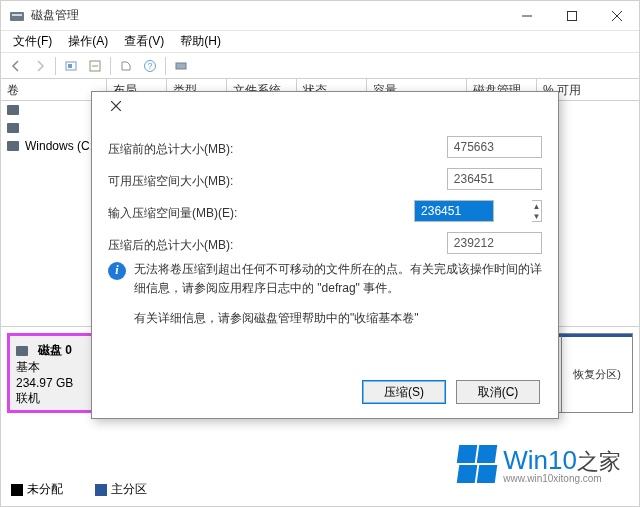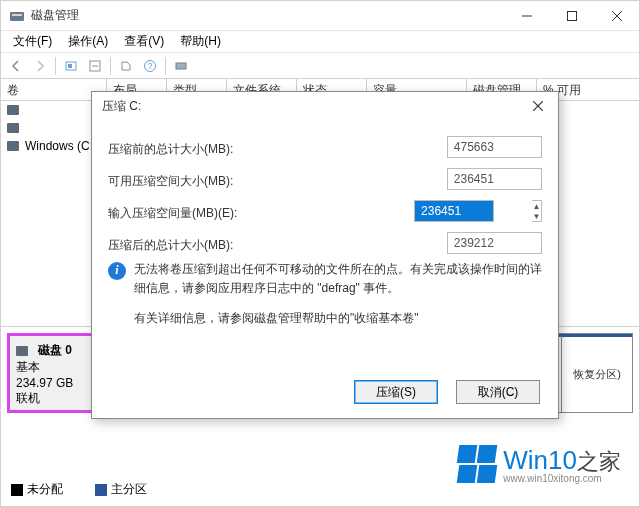--- a/index.html
+++ b/index.html
@@ -50,21 +50,21 @@
   .drow { display:flex; align-items:flex-end; height:32px;gap:38px; }
   .drow .lbl { width:200px; color:#333; }
   .drow .val { width:108px; border:1px solid #bbb; height:22px; padding:2px 6px; color:#555; background:#fff; display:flex; align-items:center; }
   .drow .val.sel { background:#0a7bd6; color:#fff; }
   .drow .spin { display:flex; flex-direction:column; width:14px; border:1px solid #bbb; border-left:none; height:22px;}
   .drow .spin div { flex:1; display:flex; align-items:center; justify-content:center; font-size:8px; color:#555;}
   .info { display:flex; gap:8px; padding:6px 0; color:#333; line-height:1.6; }
   .info .iicon { width:18px; height:18px; flex:0 0 18px; border-radius:50%; background:#2079d6; color:#fff; display:flex; align-items:center; justify-content:center; font-weight:bold; font-style:italic; font-family:Georgia,serif; margin-top:2px;}
   .helpref { padding:6px 0 12px 26px; color:#333; }
   .dbtns { position:absolute; right:18px; bottom:14px; display:flex; gap:10px; }
-  .btn { width:84px; height:24px; border:1px solid #888; background:#efefef; display:flex; align-items:center; justify-content:center;margin-left:8px; }
+  .btn { width:84px; height:24px; border:1px solid #888; background:#efefef; display:flex; align-items:center; justify-content:center; }
   .btn.default { border:1px solid #0a7bd6; box-shadow:0 0 0 1px #7ab7ea inset; }
   svg { display:block; }
 </style>
 </head>
 <body>
 
 <div class="window">
 
   <div class="titlebar">
     <span class="app-icon">
@@ -202,21 +202,20 @@
       <span></span><span></span><br><span></span><span></span>
     </div>
     <div>
       <div><span class="txt">Win10</span><span style="font-size:22px;color:#444;">之家</span></div>
       <div class="sub">www.win10xitong.com</div>
     </div>
   </div>
 
   <div class="dialog">
     <div class="dtitle">
-      <span class="t">压缩 C:</span>
       <div class="dclose">
           <svg width="10" height="10">
             <line x1="0" y1="0" x2="10" y2="10" stroke="#333" stroke-width="1.2"></line>
             <line x1="10" y1="0" x2="0" y2="10" stroke="#333" stroke-width="1.2"></line>
           </svg>
         </div>
     </div>
     <div class="dbody">
       <div class="drow">
         <div class="lbl">压缩前的总计大小(MB):</div>

